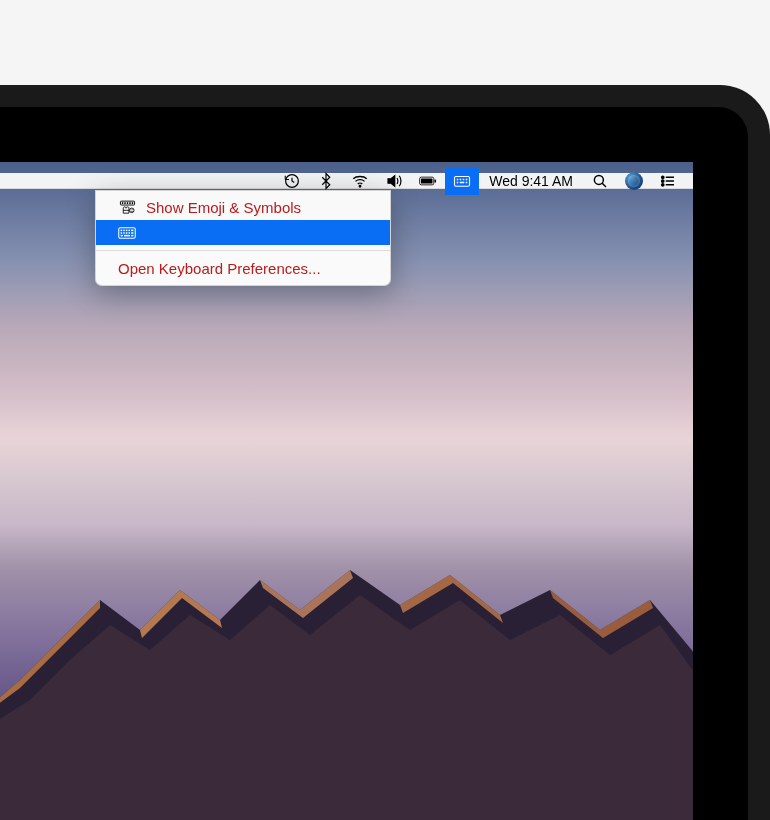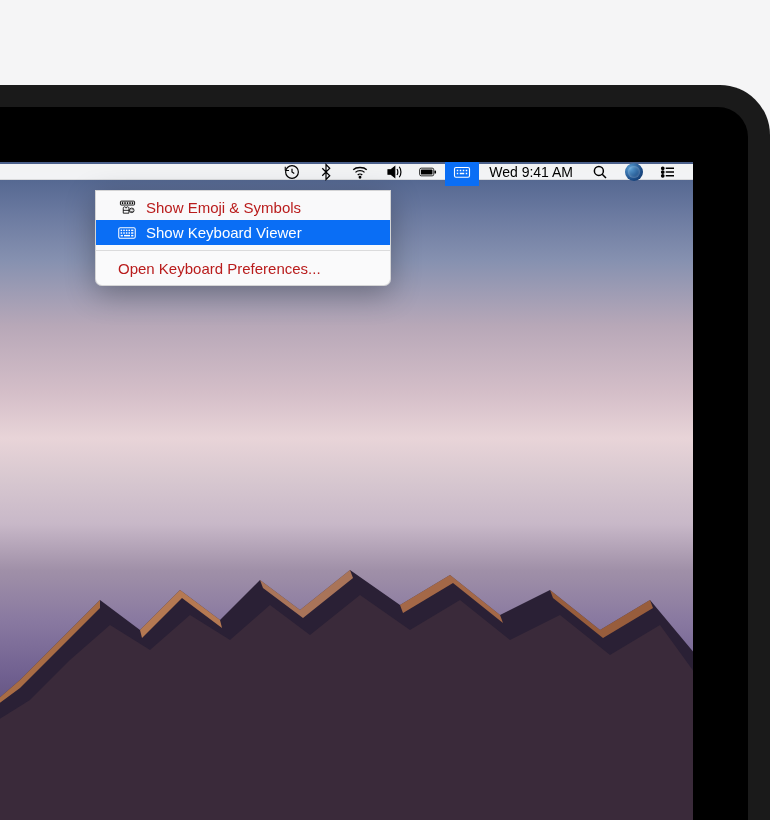--- a/index.html
+++ b/index.html
@@ -70,21 +70,21 @@
       height: 280px;
       overflow: hidden;
     }
     .mountain svg {
       position: absolute;
       bottom: 0;
       left: 0;
     }
     .menubar {
       position: absolute;
-      top: 2px;
+      top: 11px;
       left: 0;
       right: 0;
       height: 16px;
       background: rgba(248, 248, 248, 0.97);
       display: flex;
       align-items: center;
       justify-content: flex-end;
       padding-right: 8px;
       font-size: 14px;
       border-bottom: 1px solid rgba(0,0,0,0.1);
@@ -291,21 +291,20 @@
               <rect x="3.5" y="7" width="2" height="2" fill="#fff"></rect>
               <rect x="7" y="7" width="2" height="2" fill="#fff"></rect>
               <rect x="10.5" y="7" width="2" height="2" fill="#fff"></rect>
               <rect x="14" y="7" width="2" height="2" fill="#fff"></rect>
               <rect x="17.5" y="7" width="3" height="2" fill="#fff"></rect>
               <rect x="3.5" y="10.5" width="3" height="2" fill="#fff"></rect>
               <rect x="8" y="10.5" width="8" height="2" fill="#fff"></rect>
               <rect x="17.5" y="10.5" width="3" height="2" fill="#fff"></rect>
             </svg>
           </span>
-          <span>Show Keyboard Viewer</span>
         </div>
         <div class="dropdown-divider"></div>
         <div class="dropdown-item no-icon">
           <span>Open Keyboard Preferences...</span>
         </div>
       </div>
 
     </div>
   </div>
 </div>

